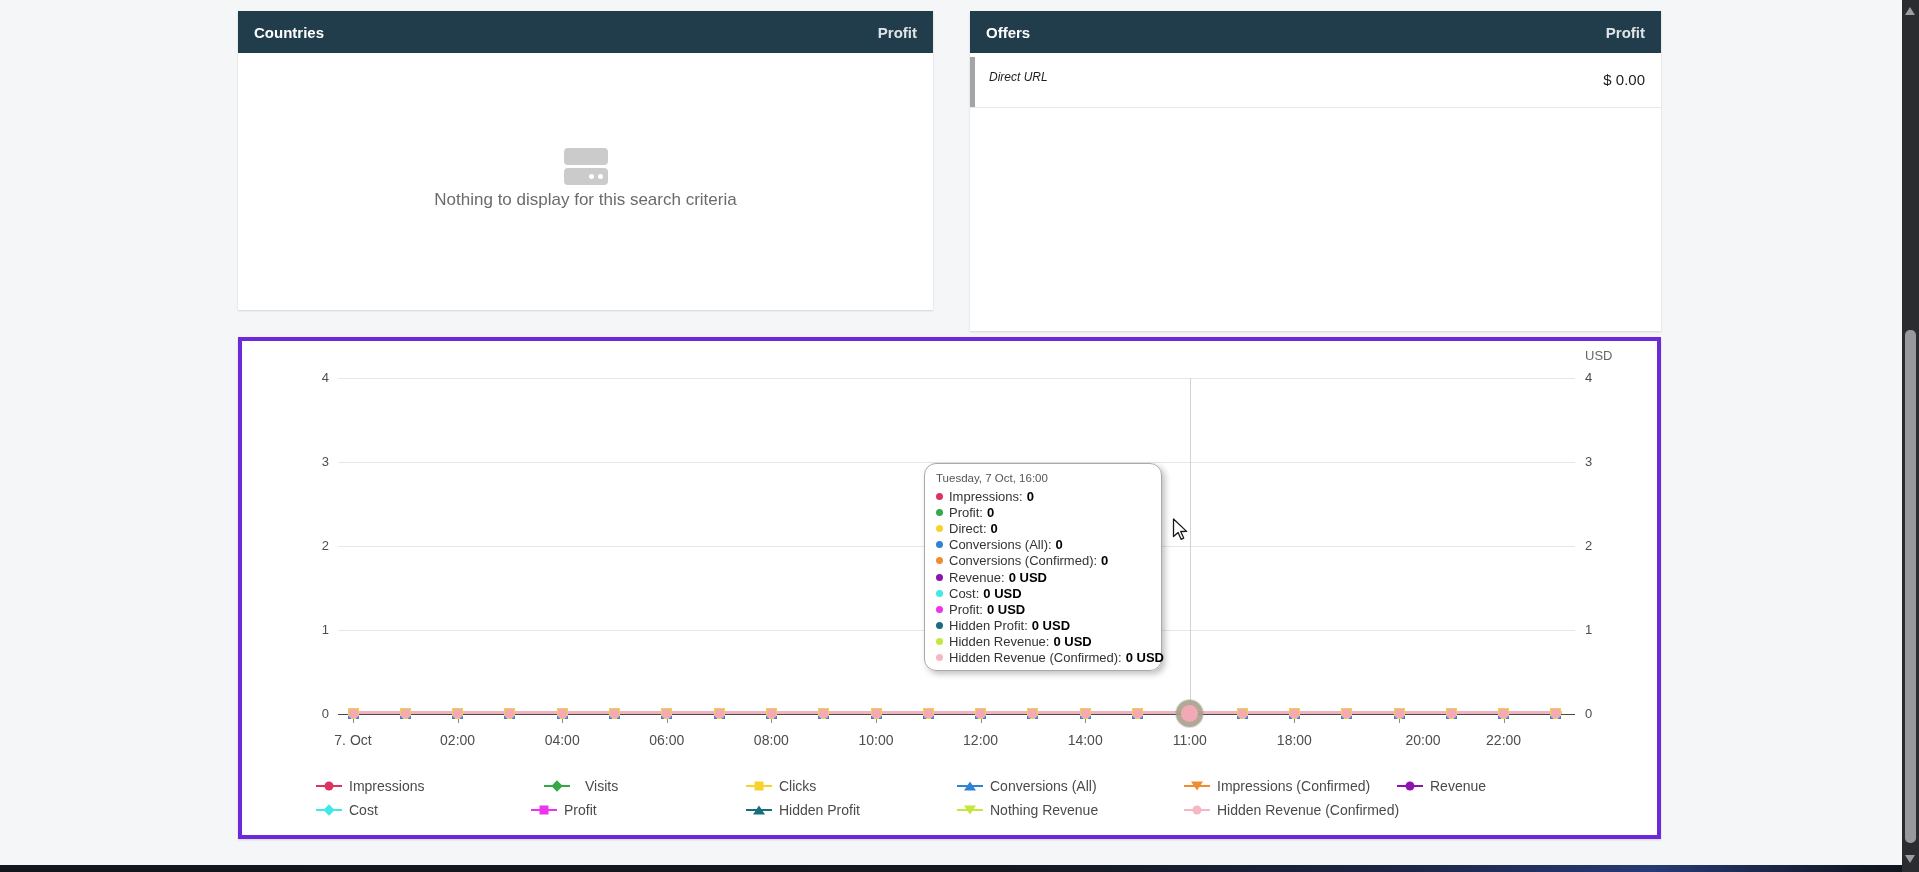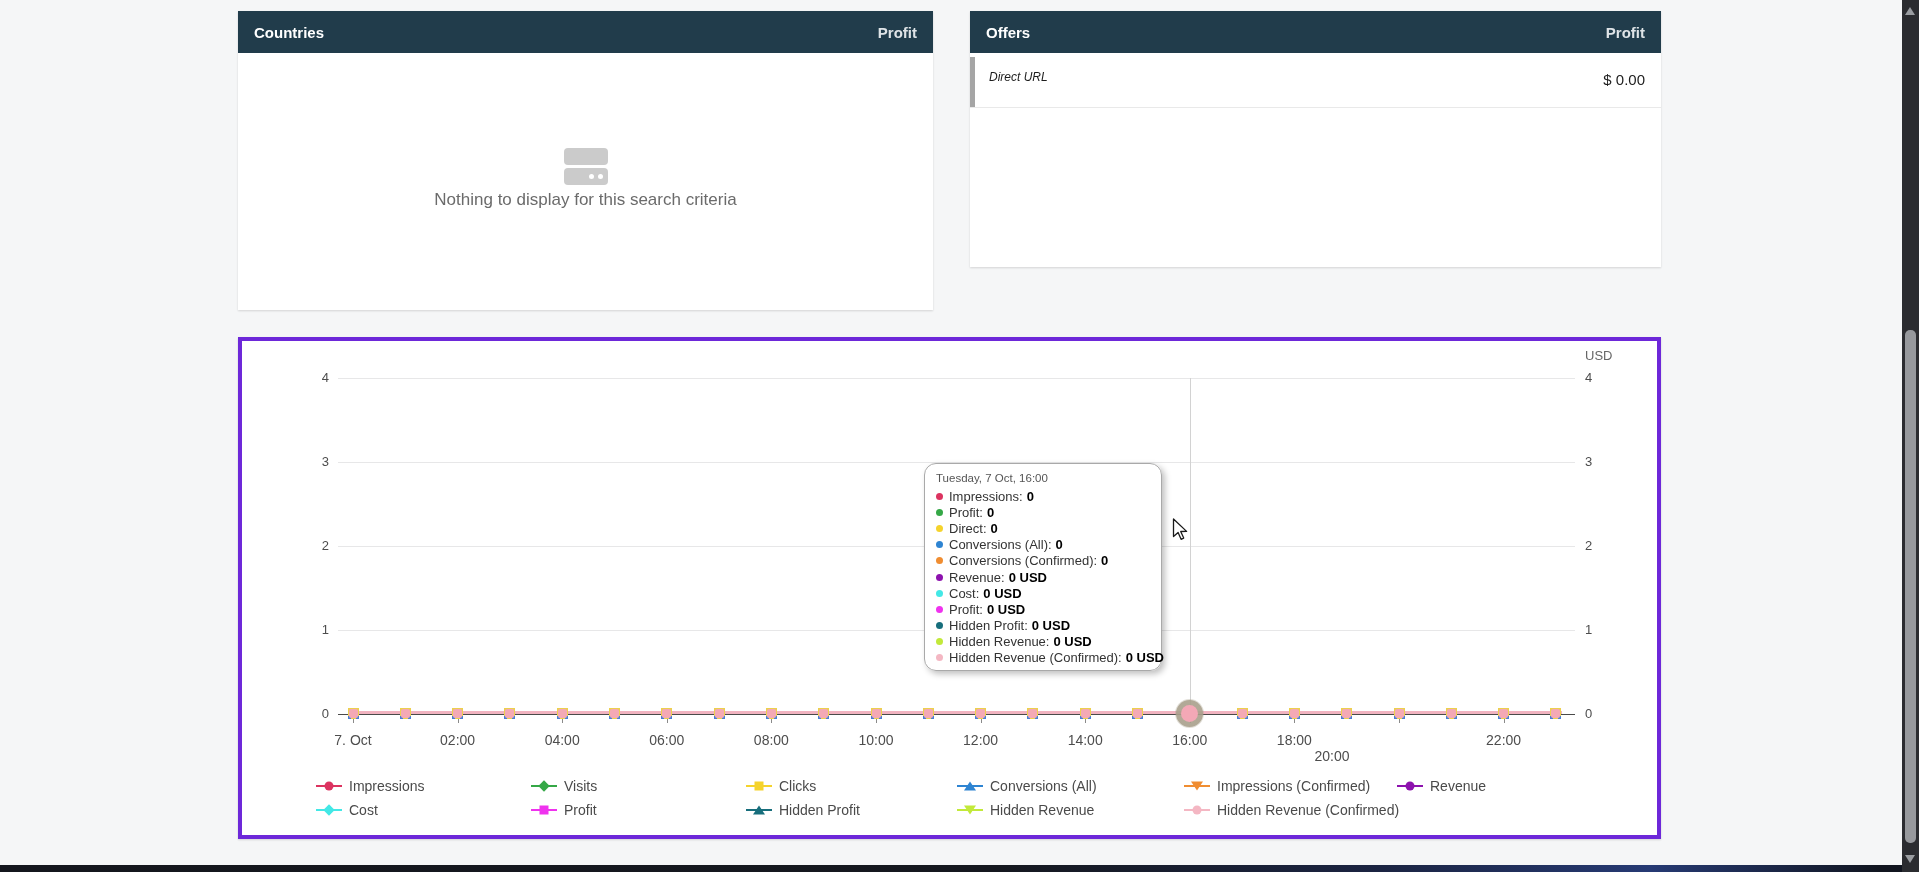--- a/index.html
+++ b/index.html
@@ -6,21 +6,21 @@
   body{width:1919px;height:872px;position:relative;overflow:hidden;background:#f5f6f7;
        font-family:"Liberation Sans",sans-serif;}
 
   .panel{position:absolute;background:#fff;box-shadow:0 1px 2px rgba(0,0,0,.14);}
   .panel-header{position:absolute;top:0;left:0;right:0;height:42px;background:#213c4b;color:#fff;
     display:flex;align-items:center;justify-content:space-between;padding:0 16px;box-sizing:border-box;
     font-size:15px;font-weight:bold;}
   .panel-metric{color:#dfe4e7;font-weight:bold;}
 
   #countries-panel{left:238px;top:11px;width:695px;height:299px;}
-  #offers-panel{left:970px;top:11px;width:691px;height:256px;}
+  #offers-panel{left:970px;top:11px;width:691px;height:320px;}
 
   .empty-state{position:absolute;left:0;right:0;top:137px;text-align:center;}
   .card-icon{width:46px;height:40px;margin:0 auto;}
   .card-icon .card{width:44px;height:17px;background:#cbcbcb;border-radius:4px;margin:0 auto 3px auto;position:relative;}
   .card-icon .card.dots::before{content:"";position:absolute;right:14px;top:6px;width:5px;height:5px;border-radius:50%;background:#fff;}
   .card-icon .card.dots::after{content:"";position:absolute;right:5px;top:6px;width:5px;height:5px;border-radius:50%;background:#fff;}
   .empty-msg{display:block;margin-top:2px;font-size:17px;color:#6b6b6b;}
 
   .offers-row{position:absolute;top:42px;left:0;right:0;height:54px;border-bottom:1px solid #e9e9e9;}
   .offers-accent{position:absolute;left:0;top:46px;width:5px;height:50px;background:#a5a5a5;}
@@ -129,25 +129,25 @@
       <div class="xlab" style="left: 384.8px;">06:00</div>
       <div class="xtick" style="left: 529.4px;"></div>
       <div class="xlab" style="left: 489.4px;">08:00</div>
       <div class="xtick" style="left: 634px;"></div>
       <div class="xlab" style="left: 594px;">10:00</div>
       <div class="xtick" style="left: 738.6px;"></div>
       <div class="xlab" style="left: 698.6px;">12:00</div>
       <div class="xtick" style="left: 843.2px;"></div>
       <div class="xlab" style="left: 803.2px;">14:00</div>
       <div class="xtick" style="left: 947.8px;"></div>
-      <div class="xlab" style="left: 907.8px;">16:00</div>
+      <div class="xlab" style="left: 907.8px;">11:00</div>
       <div class="xtick" style="left: 1052.4px;"></div>
       <div class="xlab" style="left: 1012.4px;">18:00</div>
       <div class="xtick" style="left: 1157px;"></div>
-      <div class="xlab" style="left: 1050px; margin-top: 16px;">20:00</div>
+      <div class="xlab" style="left: 1141px;">20:00</div>
       <div class="xtick" style="left: 1261.6px;"></div>
       <div class="xlab" style="left: 1221.6px;">22:00</div>
       <div class="crosshair" style="left: 948px;"></div>
       <div class="pt" style="left: 105.5px;"></div>
       <div class="pt" style="left: 157.8px;"></div>
       <div class="pt" style="left: 210.1px;"></div>
       <div class="pt" style="left: 262.4px;"></div>
       <div class="pt" style="left: 314.7px;"></div>
       <div class="pt" style="left: 367px;"></div>
       <div class="pt" style="left: 419.3px;"></div>
@@ -168,21 +168,21 @@
       <div class="pt" style="left: 1203.8px;"></div>
       <div class="pt" style="left: 1256.1px;"></div>
       <div class="pt" style="left: 1308.4px;"></div>
       <div class="legend-item" style="left: 74px; top: 437px;">
         <span class="lmark">
           <span class="lline" style="background: rgb(220, 51, 96);"></span>
           <span class="lshape" style="width: 9px; height: 9px; border-radius: 50%; background: rgb(220, 51, 96); transform: translate(-50%, -50%);"></span>
         </span>
         <span>Impressions</span>
       </div>
-      <div class="legend-item" style="left: 289px; top: 437px;">
+      <div class="legend-item" style="left: 302px; top: 437px; gap: 8px;">
         <span class="lmark">
           <span class="lline" style="background: rgb(53, 168, 71);"></span>
           <span class="lshape" style="width: 8px; height: 8px; background: rgb(53, 168, 71); transform: translate(-50%, -50%) rotate(45deg);"></span>
         </span>
         <span>Visits</span>
       </div>
       <div class="legend-item" style="left: 504px; top: 437px;">
         <span class="lmark">
           <span class="lline" style="background: rgb(245, 211, 44);"></span>
           <span class="lshape" style="width: 9px; height: 9px; background: rgb(245, 211, 44); transform: translate(-50%, -50%);"></span>
@@ -229,21 +229,21 @@
           <span class="lline" style="background: rgb(23, 110, 124);"></span>
           <span class="lshape" style="width: 0px; height: 0px; border-left: 6px solid transparent; border-right: 6px solid transparent; border-bottom: 9px solid rgb(23, 110, 124); transform: translate(-50%, -50%);"></span>
         </span>
         <span>Hidden Profit</span>
       </div>
       <div class="legend-item" style="left: 715px; top: 461px;">
         <span class="lmark">
           <span class="lline" style="background: rgb(194, 233, 58);"></span>
           <span class="lshape" style="width: 0px; height: 0px; border-left: 6px solid transparent; border-right: 6px solid transparent; border-top: 9px solid rgb(194, 233, 58); transform: translate(-50%, -50%);"></span>
         </span>
-        <span>Hidden Revenue</span>
+        <span>Nothing Revenue</span>
       </div>
       <div class="legend-item" style="left: 942px; top: 461px;">
         <span class="lmark">
           <span class="lline" style="background: rgb(244, 183, 195);"></span>
           <span class="lshape" style="width: 9px; height: 9px; border-radius: 50%; background: rgb(244, 183, 195); transform: translate(-50%, -50%);"></span>
         </span>
         <span>Hidden Revenue (Confirmed)</span>
       </div>
     </div>
 </div>

